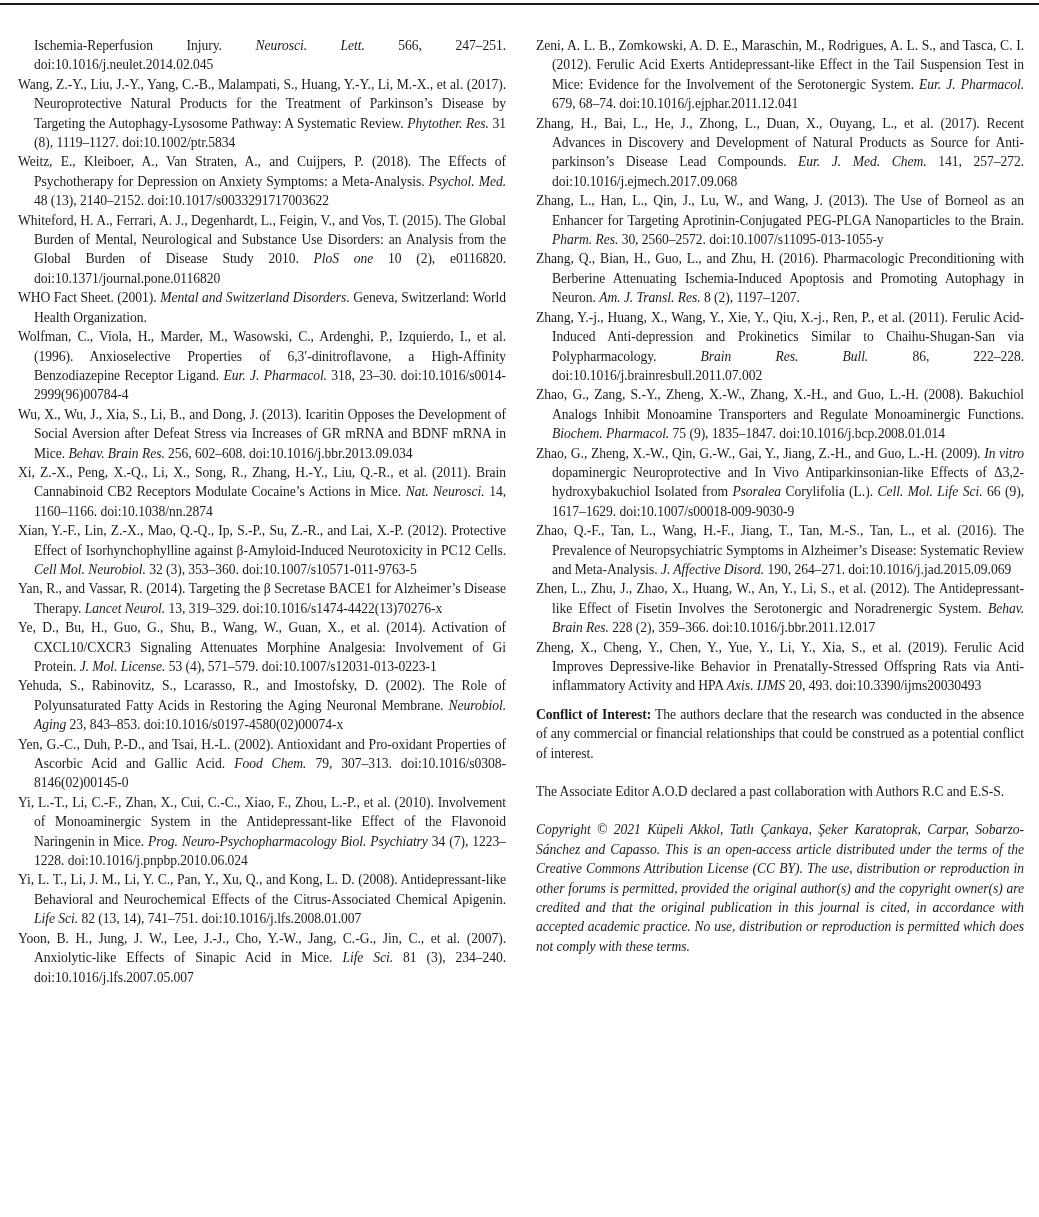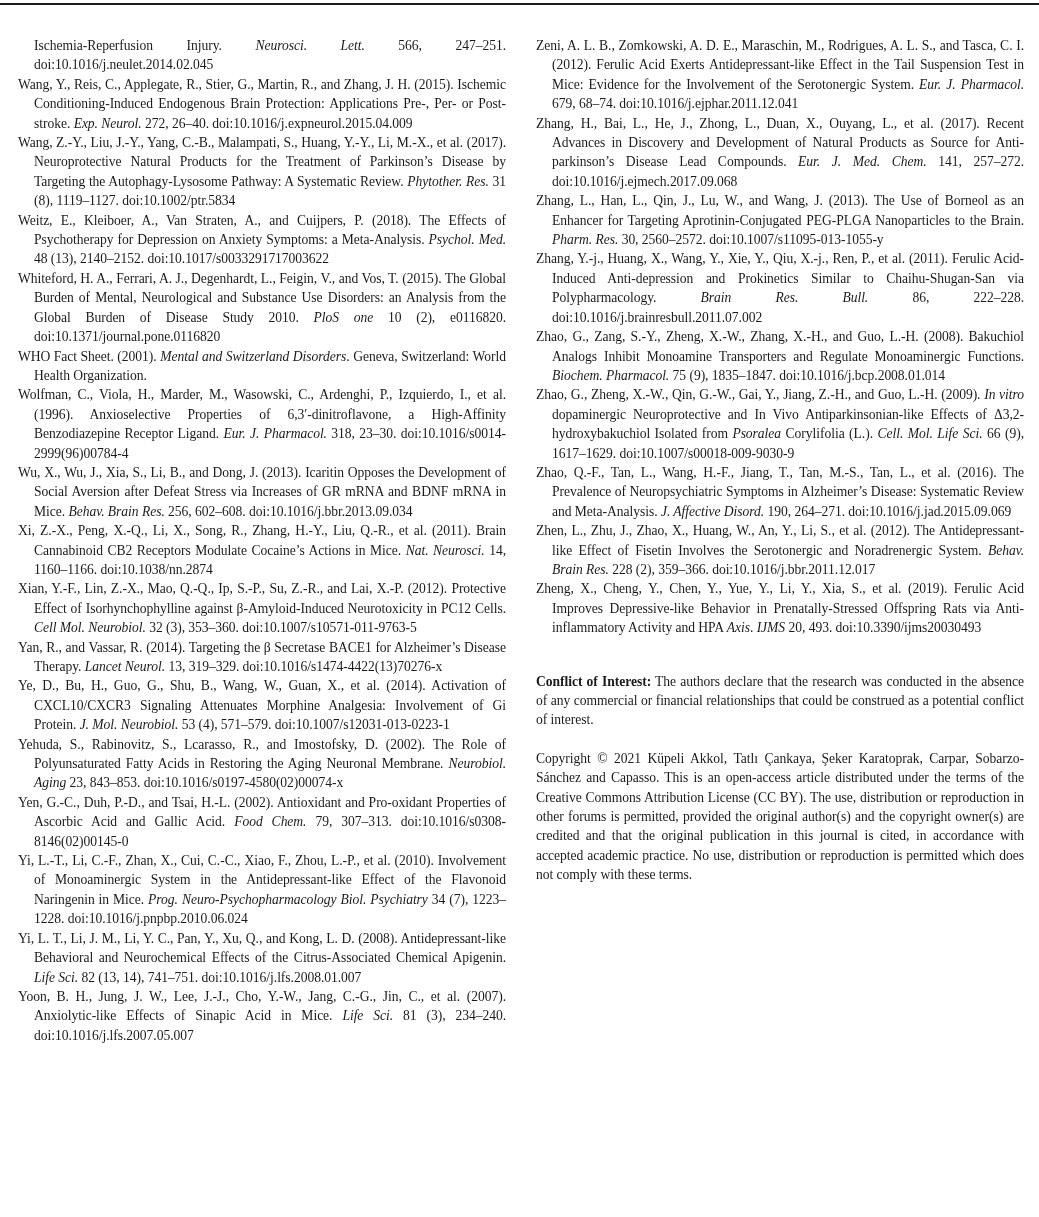--- a/index.html
+++ b/index.html
@@ -40,56 +40,57 @@
     letter-spacing: -0.05px;
   }
   .ref.cont { text-indent: 0; }
   .note {
     margin: 19px 0 0 0;
     font-size: 13.6px;
     line-height: 19.4px;
     text-align: justify;
     letter-spacing: -0.05px;
   }
-  .note.first-note { margin-top: 34px; }
-  .copyright { }
+  .note.first-note { margin-top: 9px; }
+  .copyright { font-style: italic; }
 </style>
 </head>
 <body>
 
 <div class="top-rule"></div>
 
 <div class="columns">
   <div class="column">
       <p class="ref cont">Ischemia-Reperfusion Injury. <i>Neurosci. Lett.</i> 566, 247–251. doi:10.1016/j.neulet.2014.02.045</p>
-      <p class="ref">Wang, Y., Reis, C., Applegate, R., Stier, G., Martin, R., and Zhang, J. H. (2015). Ischemic Conditioning-Induced Endogenous Brain Protection: Applications Pre-, Per- or Post-stroke. <i>Exp. Neurol.</i> 272, 26–40. doi:10.1016/j.expneurol.2015.04.009</p>
       <p class="ref">Wang, Z.-Y., Liu, J.-Y., Yang, C.-B., Malampati, S., Huang, Y.-Y., Li, M.-X., et al. (2017). Neuroprotective Natural Products for the Treatment of Parkinson’s Disease by Targeting the Autophagy-Lysosome Pathway: A Systematic Review. <i>Phytother. Res.</i> 31 (8), 1119–1127. doi:10.1002/ptr.5834</p>
       <p class="ref">Weitz, E., Kleiboer, A., Van Straten, A., and Cuijpers, P. (2018). The Effects of Psychotherapy for Depression on Anxiety Symptoms: a Meta-Analysis. <i>Psychol. Med.</i> 48 (13), 2140–2152. doi:10.1017/s0033291717003622</p>
       <p class="ref">Whiteford, H. A., Ferrari, A. J., Degenhardt, L., Feigin, V., and Vos, T. (2015). The Global Burden of Mental, Neurological and Substance Use Disorders: an Analysis from the Global Burden of Disease Study 2010. <i>PloS one</i> 10 (2), e0116820. doi:10.1371/journal.pone.0116820</p>
       <p class="ref">WHO Fact Sheet. (2001). <i>Mental and Switzerland Disorders</i>. Geneva, Switzerland: World Health Organization.</p>
       <p class="ref">Wolfman, C., Viola, H., Marder, M., Wasowski, C., Ardenghi, P., Izquierdo, I., et al. (1996). Anxioselective Properties of 6,3′-dinitroflavone, a High-Affinity Benzodiazepine Receptor Ligand. <i>Eur. J. Pharmacol.</i> 318, 23–30. doi:10.1016/s0014-2999(96)00784-4</p>
       <p class="ref">Wu, X., Wu, J., Xia, S., Li, B., and Dong, J. (2013). Icaritin Opposes the Development of Social Aversion after Defeat Stress via Increases of GR mRNA and BDNF mRNA in Mice. <i>Behav. Brain Res.</i> 256, 602–608. doi:10.1016/j.bbr.2013.09.034</p>
       <p class="ref">Xi, Z.-X., Peng, X.-Q., Li, X., Song, R., Zhang, H.-Y., Liu, Q.-R., et al. (2011). Brain Cannabinoid CB2 Receptors Modulate Cocaine’s Actions in Mice. <i>Nat. Neurosci.</i> 14, 1160–1166. doi:10.1038/nn.2874</p>
       <p class="ref">Xian, Y.-F., Lin, Z.-X., Mao, Q.-Q., Ip, S.-P., Su, Z.-R., and Lai, X.-P. (2012). Protective Effect of Isorhynchophylline against β-Amyloid-Induced Neurotoxicity in PC12 Cells. <i>Cell Mol. Neurobiol.</i> 32 (3), 353–360. doi:10.1007/s10571-011-9763-5</p>
       <p class="ref">Yan, R., and Vassar, R. (2014). Targeting the β Secretase BACE1 for Alzheimer’s Disease Therapy. <i>Lancet Neurol.</i> 13, 319–329. doi:10.1016/s1474-4422(13)70276-x</p>
-      <p class="ref">Ye, D., Bu, H., Guo, G., Shu, B., Wang, W., Guan, X., et al. (2014). Activation of CXCL10/CXCR3 Signaling Attenuates Morphine Analgesia: Involvement of Gi Protein. <i>J. Mol. Neurobiol.</i> 53 (4), 571–579. doi:10.1007/s12031-013-0223-1</p>
+      <p class="ref">Ye, D., Bu, H., Guo, G., Shu, B., Wang, W., Guan, X., et al. (2014). Activation of CXCL10/CXCR3 Signaling Attenuates Morphine Analgesia: Involvement of Gi Protein. <i>J. Mol. License.</i> 53 (4), 571–579. doi:10.1007/s12031-013-0223-1</p>
       <p class="ref">Yehuda, S., Rabinovitz, S., Lcarasso, R., and Imostofsky, D. (2002). The Role of Polyunsaturated Fatty Acids in Restoring the Aging Neuronal Membrane. <i>Neurobiol. Aging</i> 23, 843–853. doi:10.1016/s0197-4580(02)00074-x</p>
       <p class="ref">Yen, G.-C., Duh, P.-D., and Tsai, H.-L. (2002). Antioxidant and Pro-oxidant Properties of Ascorbic Acid and Gallic Acid. <i>Food Chem.</i> 79, 307–313. doi:10.1016/s0308-8146(02)00145-0</p>
       <p class="ref">Yi, L.-T., Li, C.-F., Zhan, X., Cui, C.-C., Xiao, F., Zhou, L.-P., et al. (2010). Involvement of Monoaminergic System in the Antidepressant-like Effect of the Flavonoid Naringenin in Mice. <i>Prog. Neuro-Psychopharmacology Biol. Psychiatry</i> 34 (7), 1223–1228. doi:10.1016/j.pnpbp.2010.06.024</p>
       <p class="ref">Yi, L. T., Li, J. M., Li, Y. C., Pan, Y., Xu, Q., and Kong, L. D. (2008). Antidepressant-like Behavioral and Neurochemical Effects of the Citrus-Associated Chemical Apigenin. <i>Life Sci.</i> 82 (13, 14), 741–751. doi:10.1016/j.lfs.2008.01.007</p>
       <p class="ref">Yoon, B. H., Jung, J. W., Lee, J.-J., Cho, Y.-W., Jang, C.-G., Jin, C., et al. (2007). Anxiolytic-like Effects of Sinapic Acid in Mice. <i>Life Sci.</i> 81 (3), 234–240. doi:10.1016/j.lfs.2007.05.007</p>
     </div>
   <div class="column">
     <div>
         <p class="ref">Zeni, A. L. B., Zomkowski, A. D. E., Maraschin, M., Rodrigues, A. L. S., and Tasca, C. I. (2012). Ferulic Acid Exerts Antidepressant-like Effect in the Tail Suspension Test in Mice: Evidence for the Involvement of the Serotonergic System. <i>Eur. J. Pharmacol.</i> 679, 68–74. doi:10.1016/j.ejphar.2011.12.041</p>
         <p class="ref">Zhang, H., Bai, L., He, J., Zhong, L., Duan, X., Ouyang, L., et al. (2017). Recent Advances in Discovery and Development of Natural Products as Source for Anti-parkinson’s Disease Lead Compounds. <i>Eur. J. Med. Chem.</i> 141, 257–272. doi:10.1016/j.ejmech.2017.09.068</p>
         <p class="ref">Zhang, L., Han, L., Qin, J., Lu, W., and Wang, J. (2013). The Use of Borneol as an Enhancer for Targeting Aprotinin-Conjugated PEG-PLGA Nanoparticles to the Brain. <i>Pharm. Res.</i> 30, 2560–2572. doi:10.1007/s11095-013-1055-y</p>
+        <p class="ref">Zhang, Q., Bian, H., Guo, L., and Zhu, H. (2016). Pharmacologic Preconditioning with Berberine Attenuating Ischemia-Induced Apoptosis and Promoting Autophagy in Neuron. <i>Am. J. Transl. Res.</i> 8 (2), 1197–1207.</p>
         <p class="ref">Zhang, Y.-j., Huang, X., Wang, Y., Xie, Y., Qiu, X.-j., Ren, P., et al. (2011). Ferulic Acid-Induced Anti-depression and Prokinetics Similar to Chaihu-Shugan-San via Polypharmacology. <i>Brain Res. Bull.</i> 86, 222–228. doi:10.1016/j.brainresbull.2011.07.002</p>
         <p class="ref">Zhao, G., Zang, S.-Y., Zheng, X.-W., Zhang, X.-H., and Guo, L.-H. (2008). Bakuchiol Analogs Inhibit Monoamine Transporters and Regulate Monoaminergic Functions. <i>Biochem. Pharmacol.</i> 75 (9), 1835–1847. doi:10.1016/j.bcp.2008.01.014</p>
         <p class="ref">Zhao, G., Zheng, X.-W., Qin, G.-W., Gai, Y., Jiang, Z.-H., and Guo, L.-H. (2009). <i>In vitro</i> dopaminergic Neuroprotective and In Vivo Antiparkinsonian-like Effects of Δ3,2-hydroxybakuchiol Isolated from <i>Psoralea</i> Corylifolia (L.). <i>Cell. Mol. Life Sci.</i> 66 (9), 1617–1629. doi:10.1007/s00018-009-9030-9</p>
         <p class="ref">Zhao, Q.-F., Tan, L., Wang, H.-F., Jiang, T., Tan, M.-S., Tan, L., et al. (2016). The Prevalence of Neuropsychiatric Symptoms in Alzheimer’s Disease: Systematic Review and Meta-Analysis. <i>J. Affective Disord.</i> 190, 264–271. doi:10.1016/j.jad.2015.09.069</p>
         <p class="ref">Zhen, L., Zhu, J., Zhao, X., Huang, W., An, Y., Li, S., et al. (2012). The Antidepressant-like Effect of Fisetin Involves the Serotonergic and Noradrenergic System. <i>Behav. Brain Res.</i> 228 (2), 359–366. doi:10.1016/j.bbr.2011.12.017</p>
         <p class="ref">Zheng, X., Cheng, Y., Chen, Y., Yue, Y., Li, Y., Xia, S., et al. (2019). Ferulic Acid Improves Depressive-like Behavior in Prenatally-Stressed Offspring Rats via Anti-inflammatory Activity and HPA <i>Axis</i>. <i>IJMS</i> 20, 493. doi:10.3390/ijms20030493</p>
       </div>
     <p class="note first-note"><b>Conflict of Interest:</b><span> The authors declare that the research was conducted in the absence of any commercial or financial relationships that could be construed as a potential conflict of interest.</span></p>
+    <p class="note">The Associate Editor A.O.D declared a past collaboration with Authors R.C and E.S-S.</p>
     <p class="note copyright">Copyright © 2021 Küpeli Akkol, Tatlı Çankaya, Şeker Karatoprak, Carpar, Sobarzo-Sánchez and Capasso. This is an open-access article distributed under the terms of the Creative Commons Attribution License (CC BY). The use, distribution or reproduction in other forums is permitted, provided the original author(s) and the copyright owner(s) are credited and that the original publication in this journal is cited, in accordance with accepted academic practice. No use, distribution or reproduction is permitted which does not comply with these terms.</p>
   </div>
 </div>
 
 </body></html>

